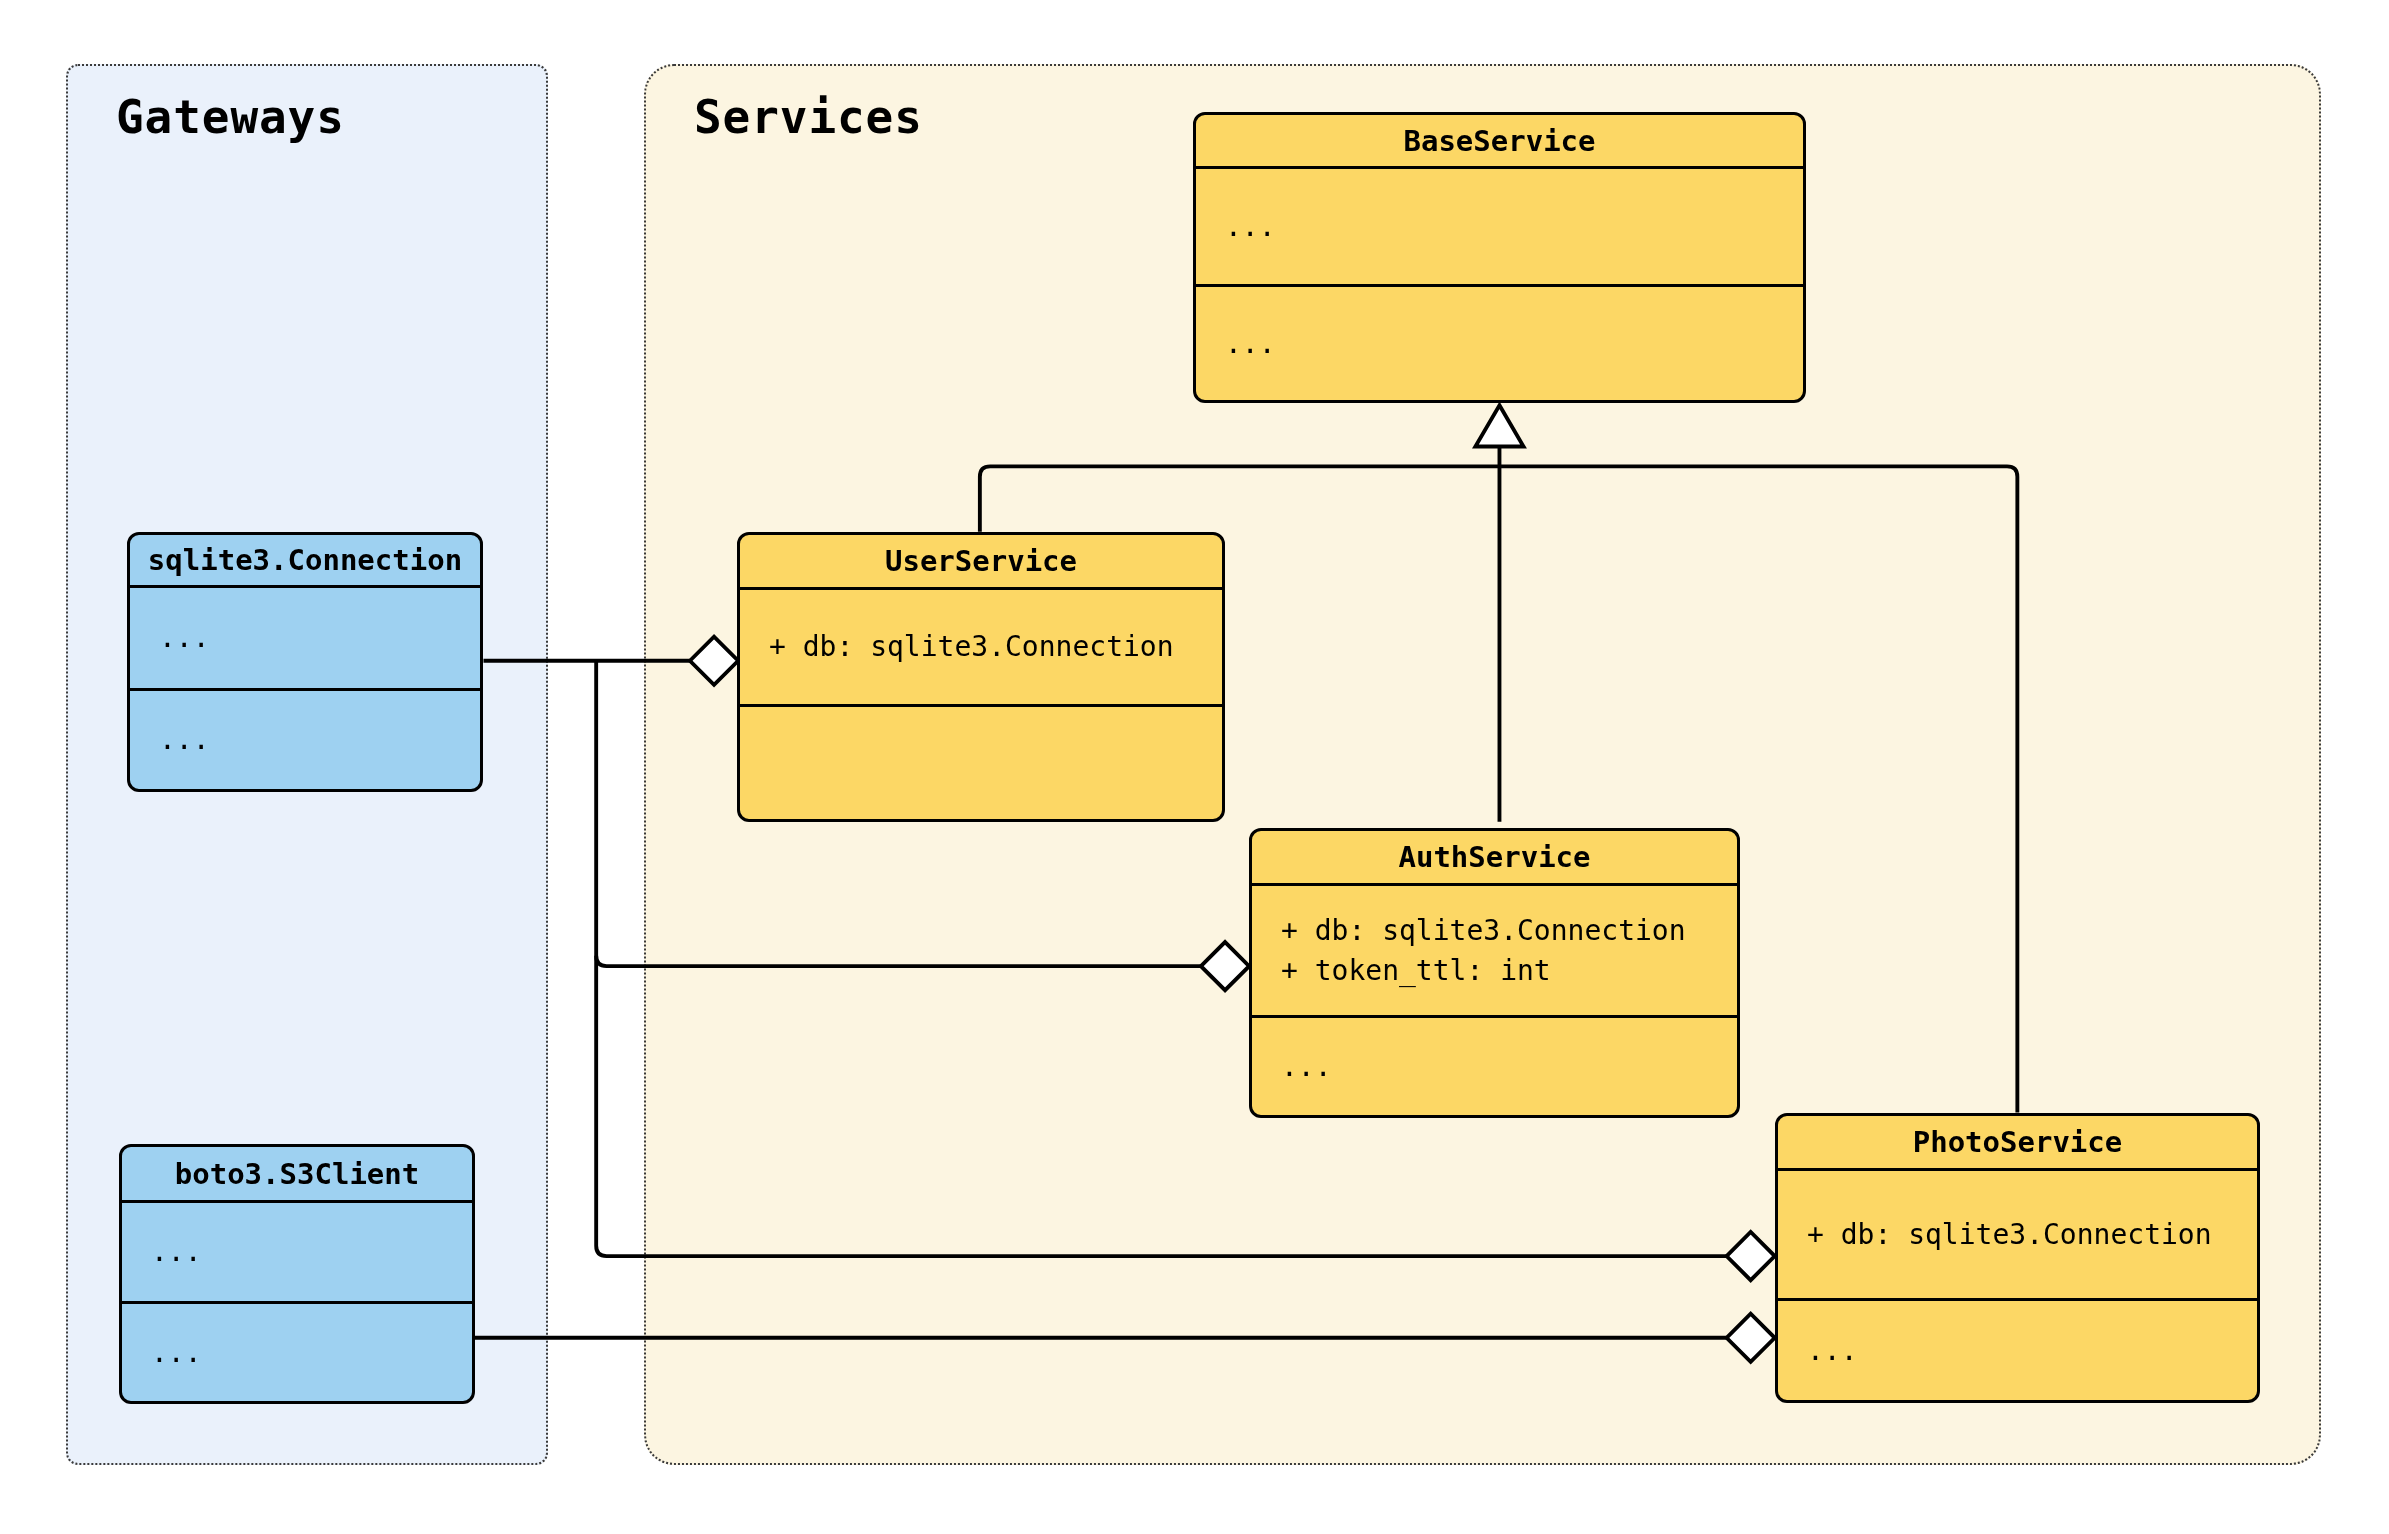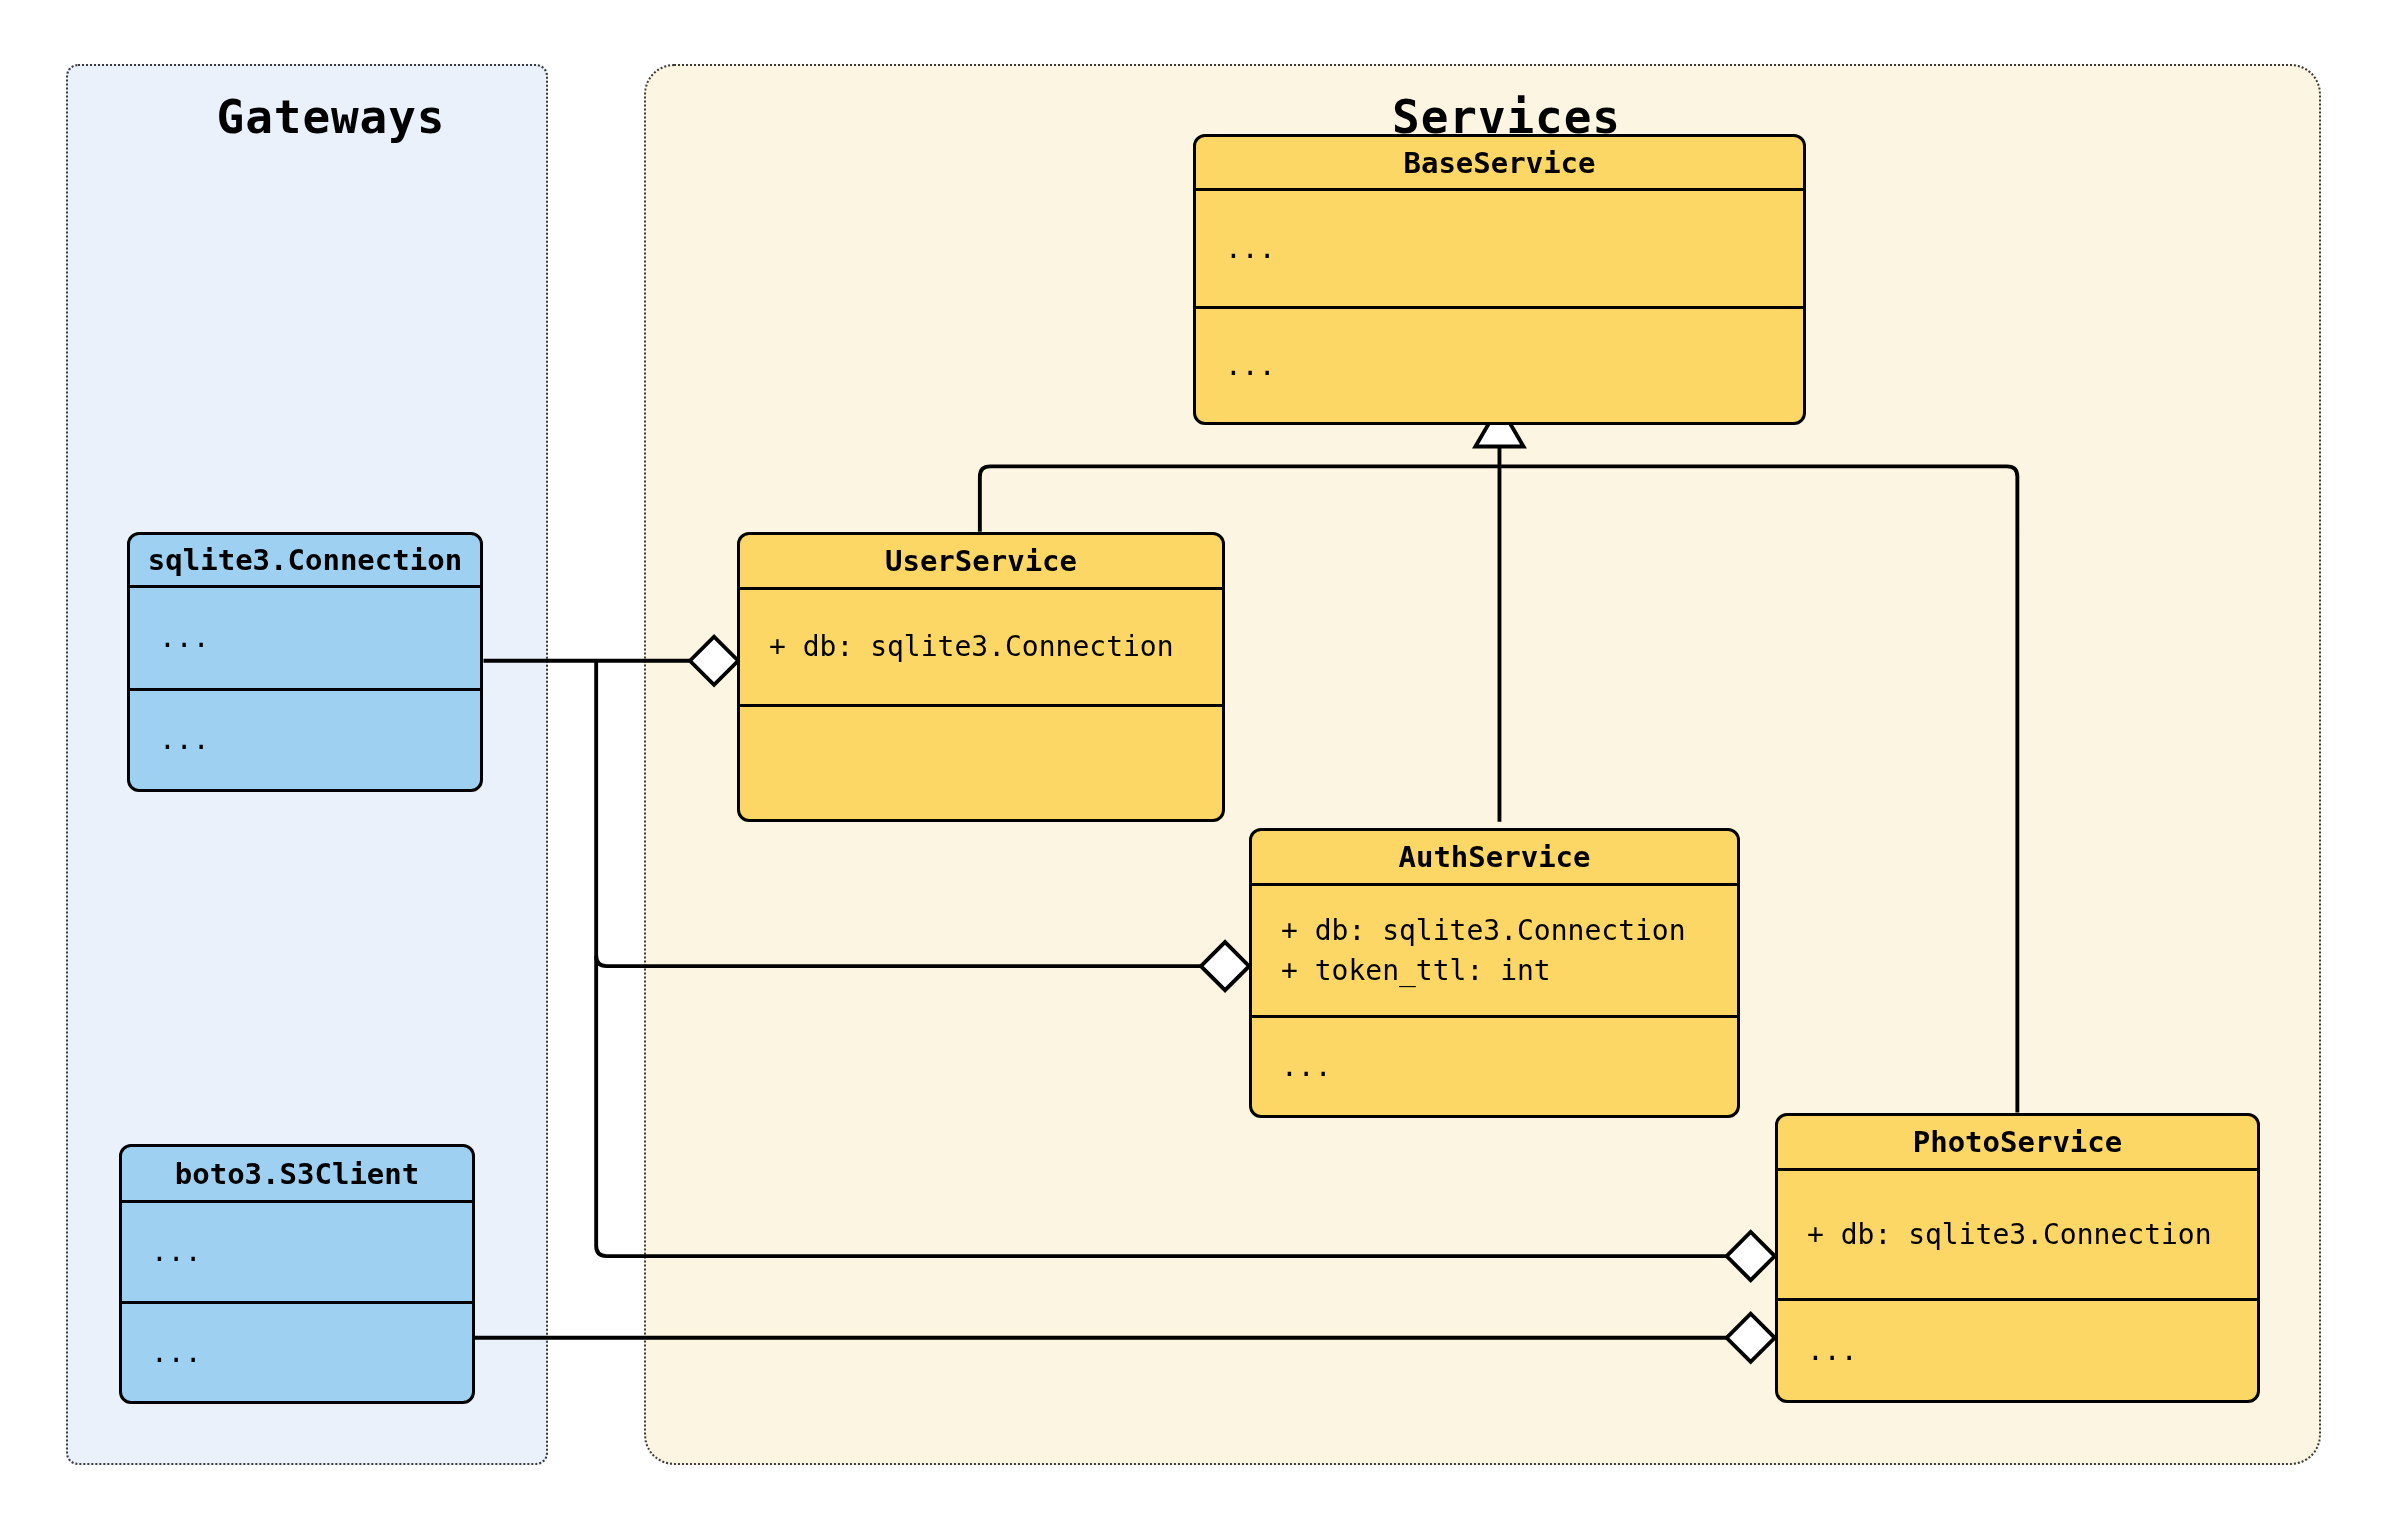--- a/index.html
+++ b/index.html
@@ -24,21 +24,20 @@
     width:2389px;
     height:1534px;
     background:var(--page-bg);
     overflow:hidden;
   }
   .panel{
     position:absolute;
     border:2.2px dotted var(--panel-border-color);
     border-radius:12px;
     box-sizing:border-box;
-    text-align:center;
   }
   .panel.gateways{ left:66px; top:64px; width:482px; height:1401px; background:var(--gateways-bg);}
   .panel.services{ left:644px; top:64px; width:1677px; height:1401px; background:var(--services-bg);border-radius:30px;}
   .panel-title{
     padding:24px 0 0 48px;
     font-size:46px;
     font-weight:bold;
     letter-spacing:0.9px;
     white-space:nowrap;
   }
@@ -120,21 +119,21 @@
     <path d="M 693 1111 Q 693 1123 705 1123 L 1396 1123"></path>
 
     <path d="M 552 1555 L 2007 1555"></path>
 
     <path class="marker" d="M 802 768 L 830 740 L 858 768 L 830 796 Z"></path>
     <path class="marker" d="M 1396 1123 L 1424 1095 L 1452 1123 L 1424 1151 Z"></path>
     <path class="marker" d="M 2007 1460 L 2035 1432 L 2063 1460 L 2035 1488 Z"></path>
     <path class="marker" d="M 2007 1555 L 2035 1527 L 2063 1555 L 2035 1583 Z"></path>
   </svg>
 
-  <div class="uml-box yellow" style="left:1193px; top:112px; width:613px; height:291px;margin-top:22px;">
+  <div class="uml-box yellow" style="left:1193px; top:112px; width:613px; height:291px;">
     <div class="uml-title" style="height:54px;">BaseService</div>
     <div class="uml-compartment uml-attrs" style="height:118px;">
       <span>...</span>
     </div>
     <div class="uml-compartment uml-methods">
       <span>...</span>
     </div>
   </div>
 
   <div class="uml-box yellow" style="left:737px; top:532px; width:488px; height:290px;">

